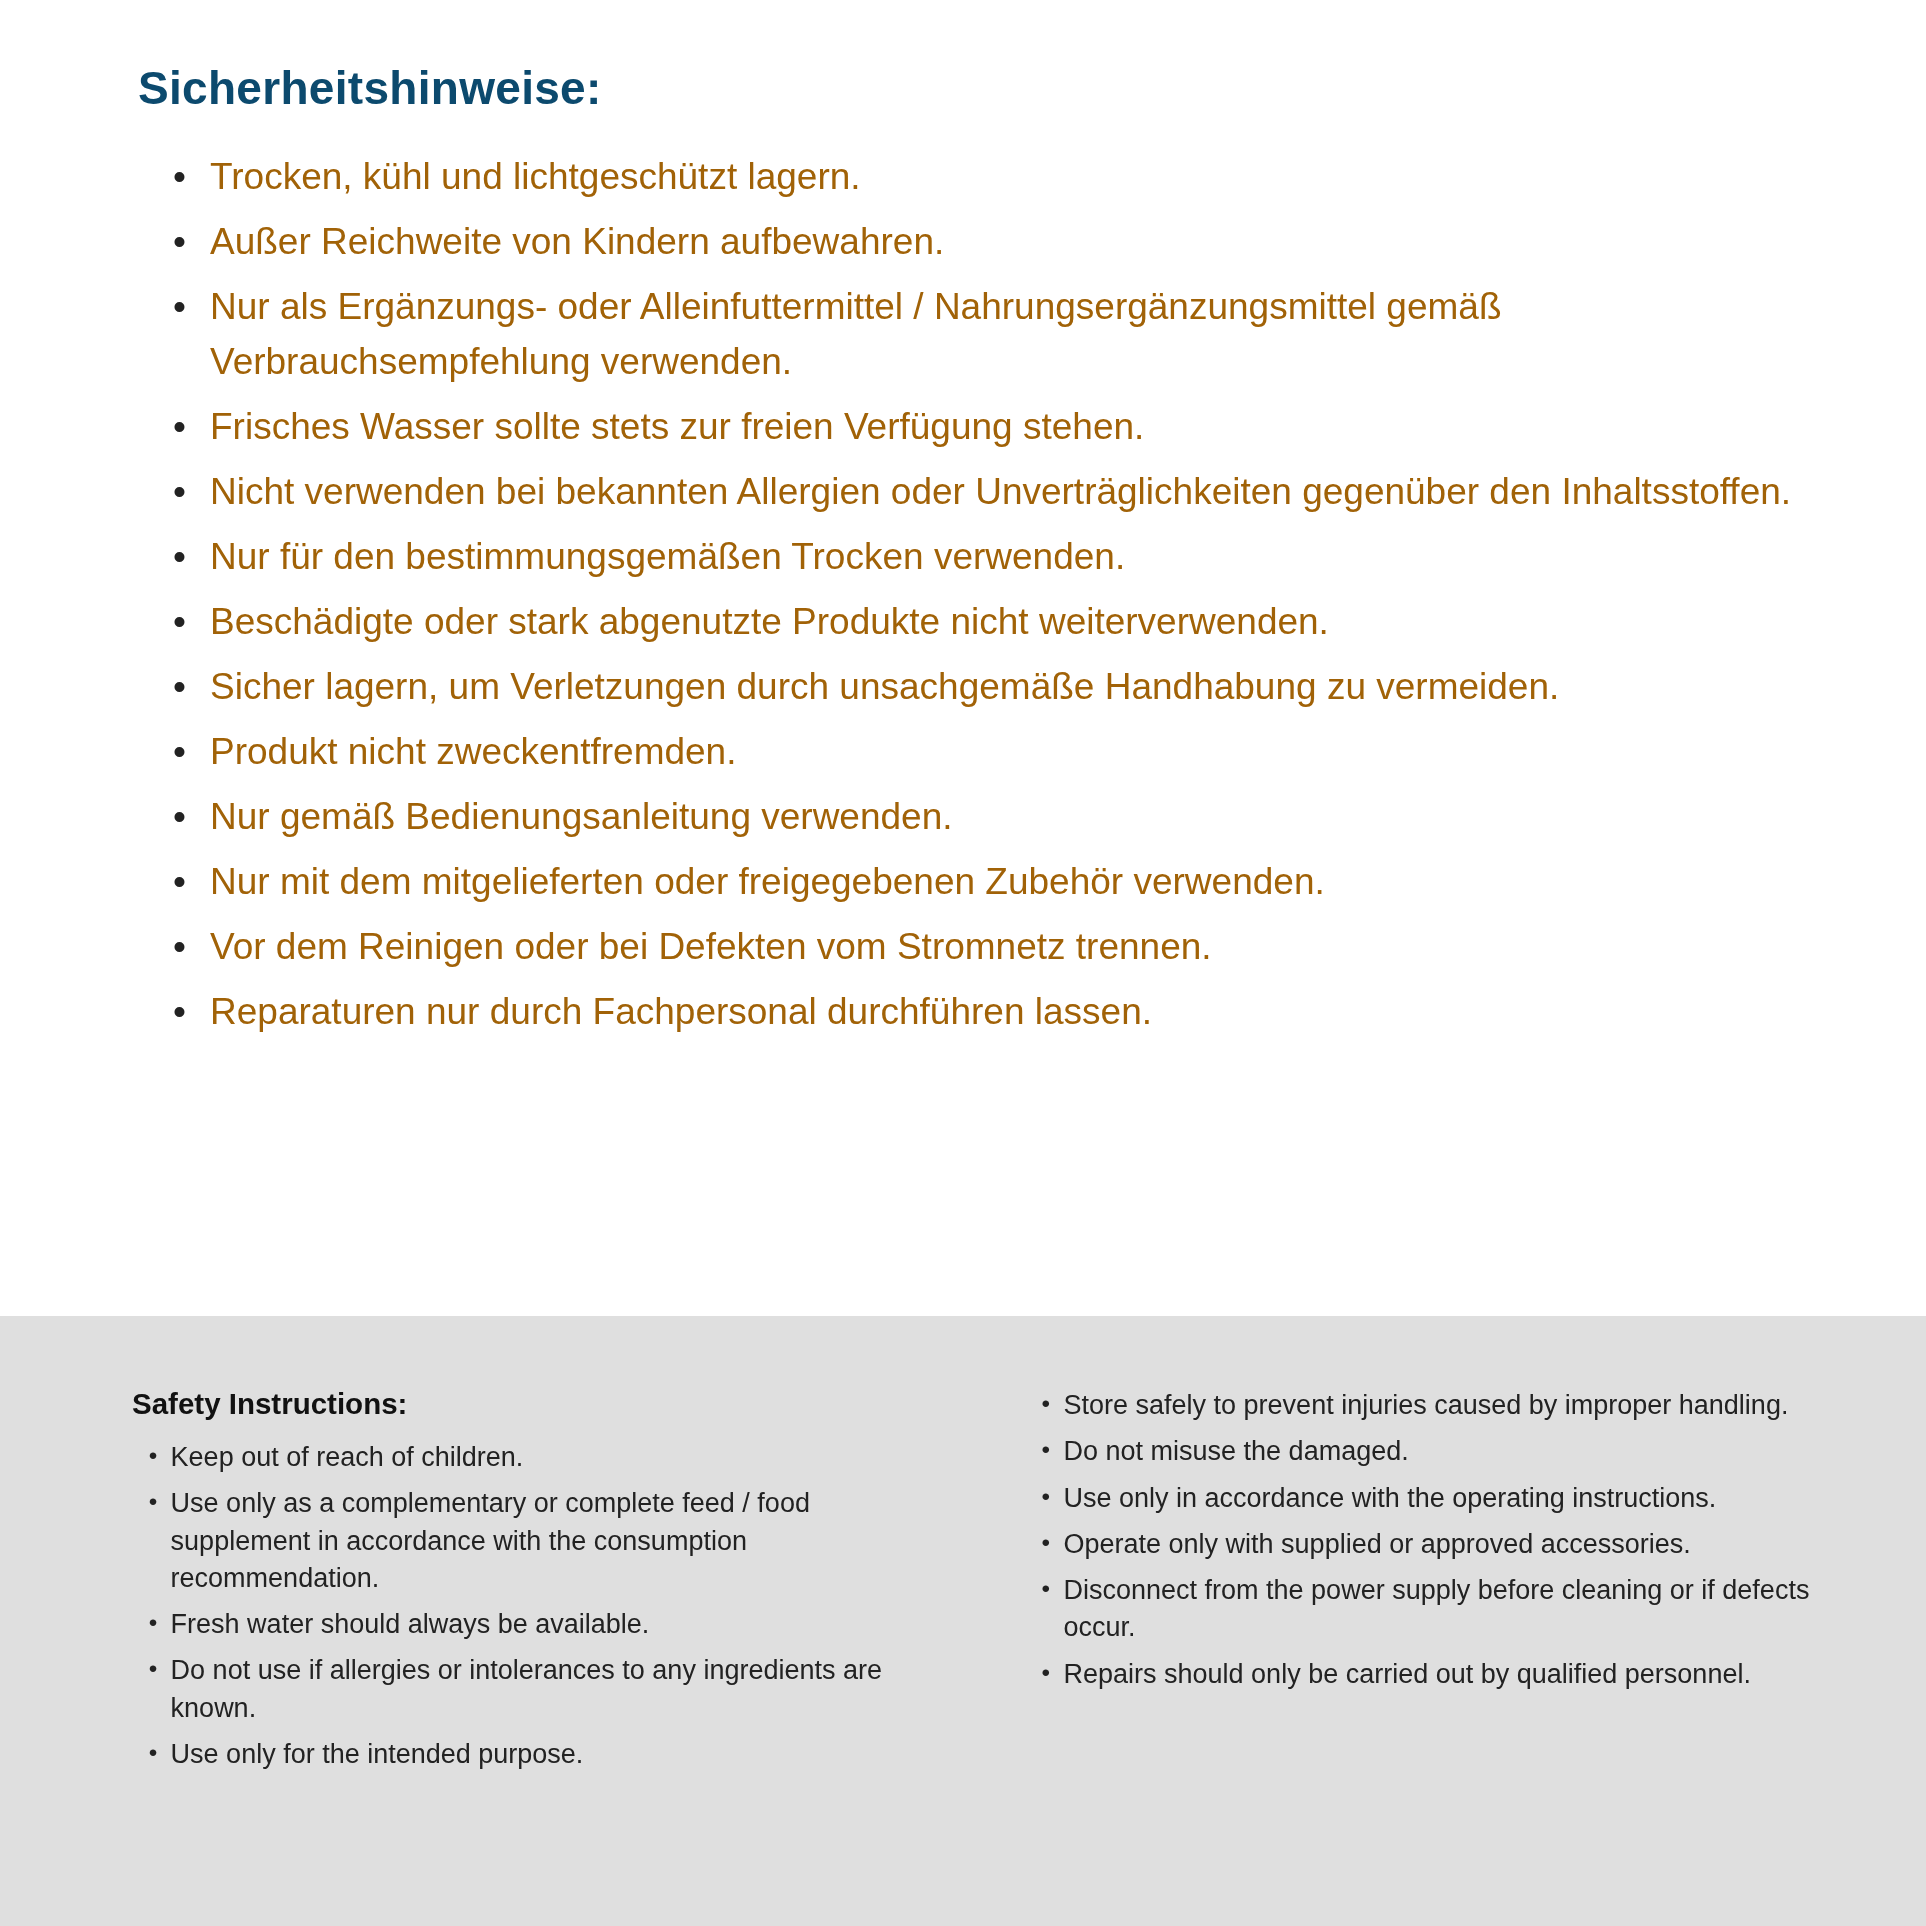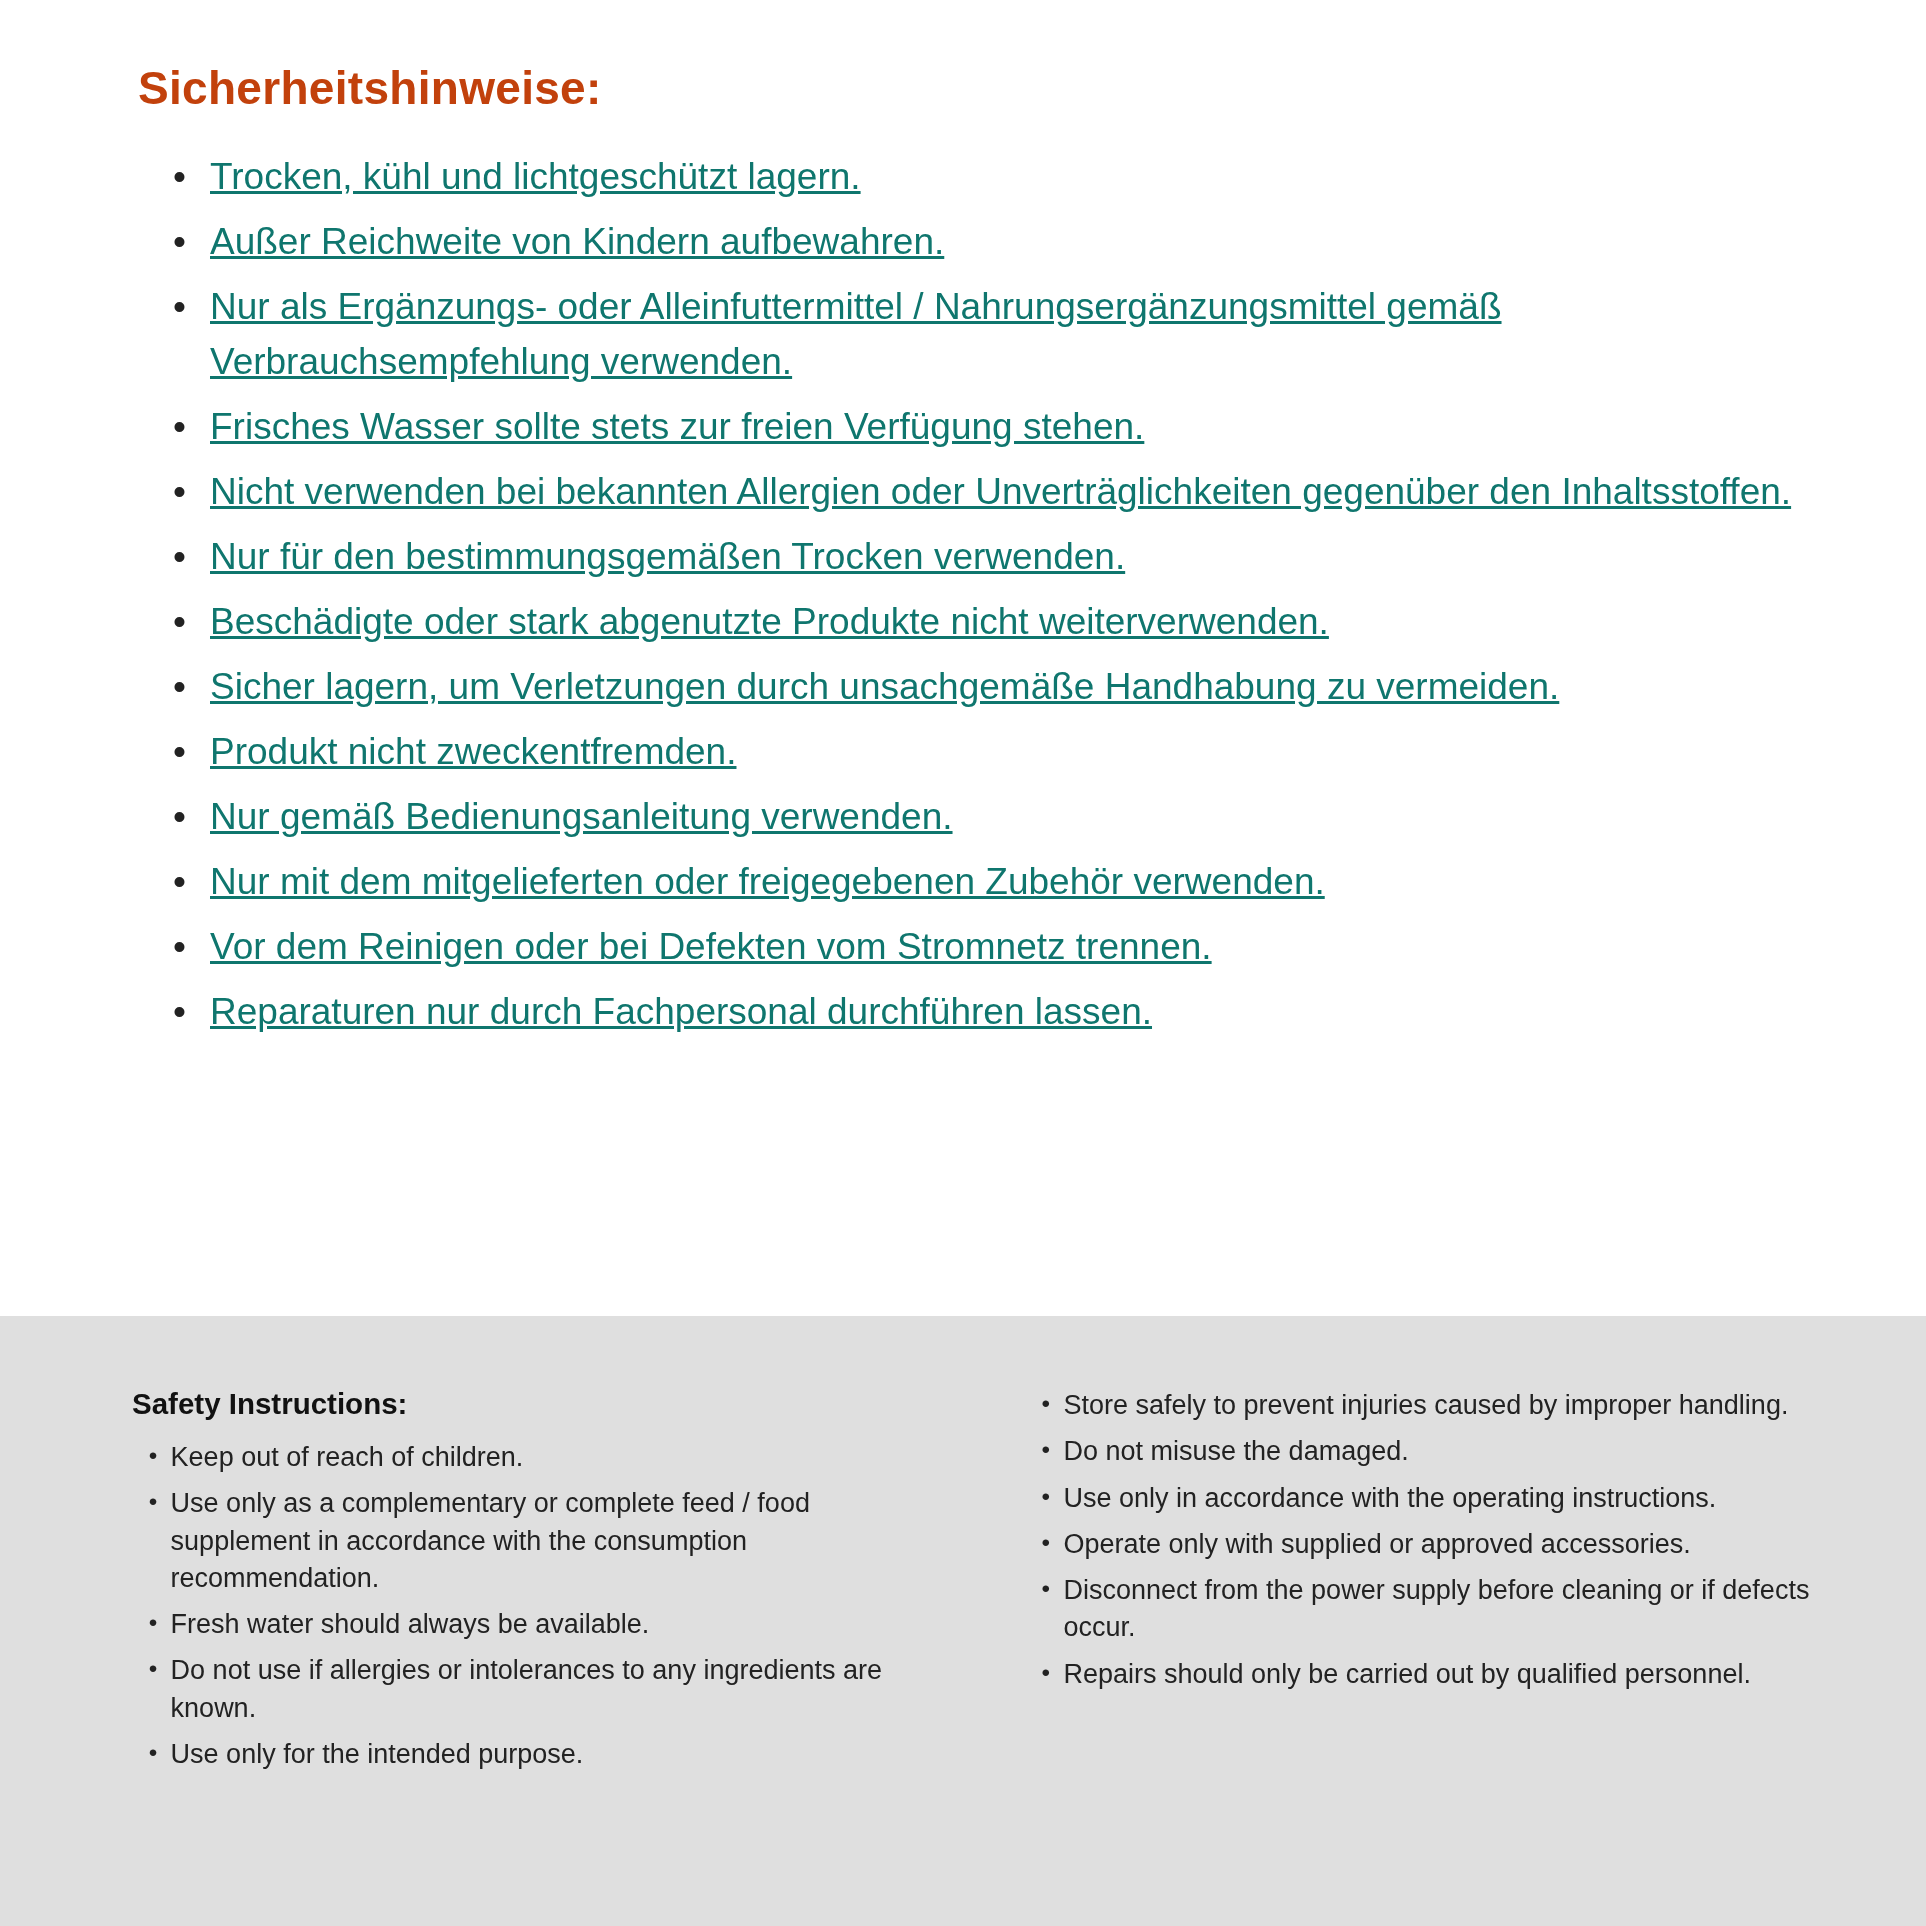--- a/index.html
+++ b/index.html
@@ -17,37 +17,36 @@
     position: absolute;
     top: 0; left: 0;
     width: 1926px;
     height: 1316px;
     background: #ffffff;
     padding: 61px 103px 0 138px;
   }
   .de-title {
     font-size: 46px;
     font-weight: 700;
-    color: #c2410c;
+    color: #0c4a6e;
     letter-spacing: 0.3px;
   }
   ul.de-list {
     margin-top: 35px;
     margin-left: 35px;
     max-width: 1682px;
     list-style: none;
   }
   ul.de-list li {
     position: relative;
     padding-left: 37px;
     font-size: 37px;
     line-height: 1.48;
-    color: #0f766e;
+    color: #a16207;
     margin-bottom: 10.3px;
-    text-decoration: underline;
   }
   ul.de-list li::before {
     content: "\2022";
     position: absolute;
     left: 0;
     top: 0;
     font-size: 37px;
     color: #222222;
   }
 

